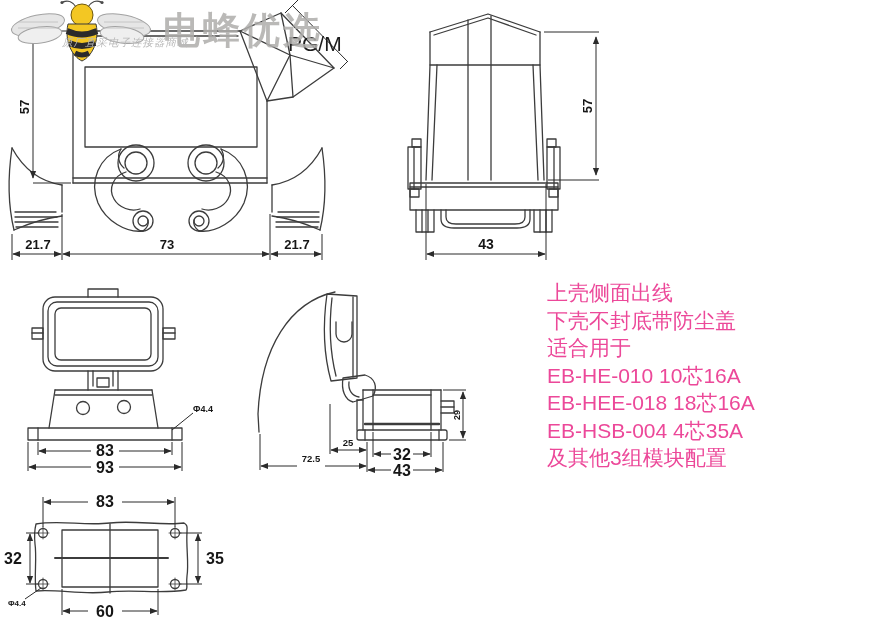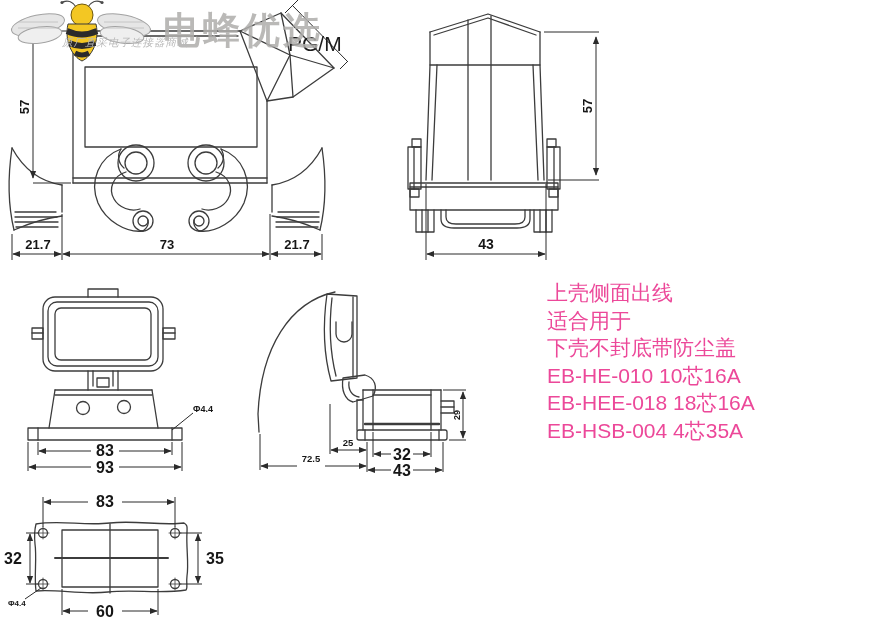--- a/index.html
+++ b/index.html
@@ -334,20 +334,21 @@
       <path d="M61,31 Q76,38 91,31" stroke="#2b2b2b" stroke-width="6" fill="none"></path>
       <path d="M63,43 Q76,49 89,43" stroke="#2b2b2b" stroke-width="6" fill="none"></path>
       <path d="M69,53 Q76,57 83,53" stroke="#2b2b2b" stroke-width="5" fill="none"></path>
     </svg>
     <div class="logo-title">电蜂优选</div>
     <div class="logo-subtitle">原厂直采电子连接器商城</div>
   </div>
 
   <div class="desc">
     <div class="desc-line">上壳侧面出线</div>
+    <div class="desc-line">下壳不封底带防尘盖</div>
     <div class="desc-line">适合用于</div>
-    <div class="desc-line">下壳不封底带防尘盖</div>
     <div class="desc-line">EB-HE-010 10芯16A</div>
     <div class="desc-line">EB-HEE-018 18芯16A</div>
     <div class="desc-line">EB-HSB-004 4芯35A</div>
+    <div class="desc-line">及其他3组模块配置</div>
   </div>
 
 </div>
 
 </body></html>

